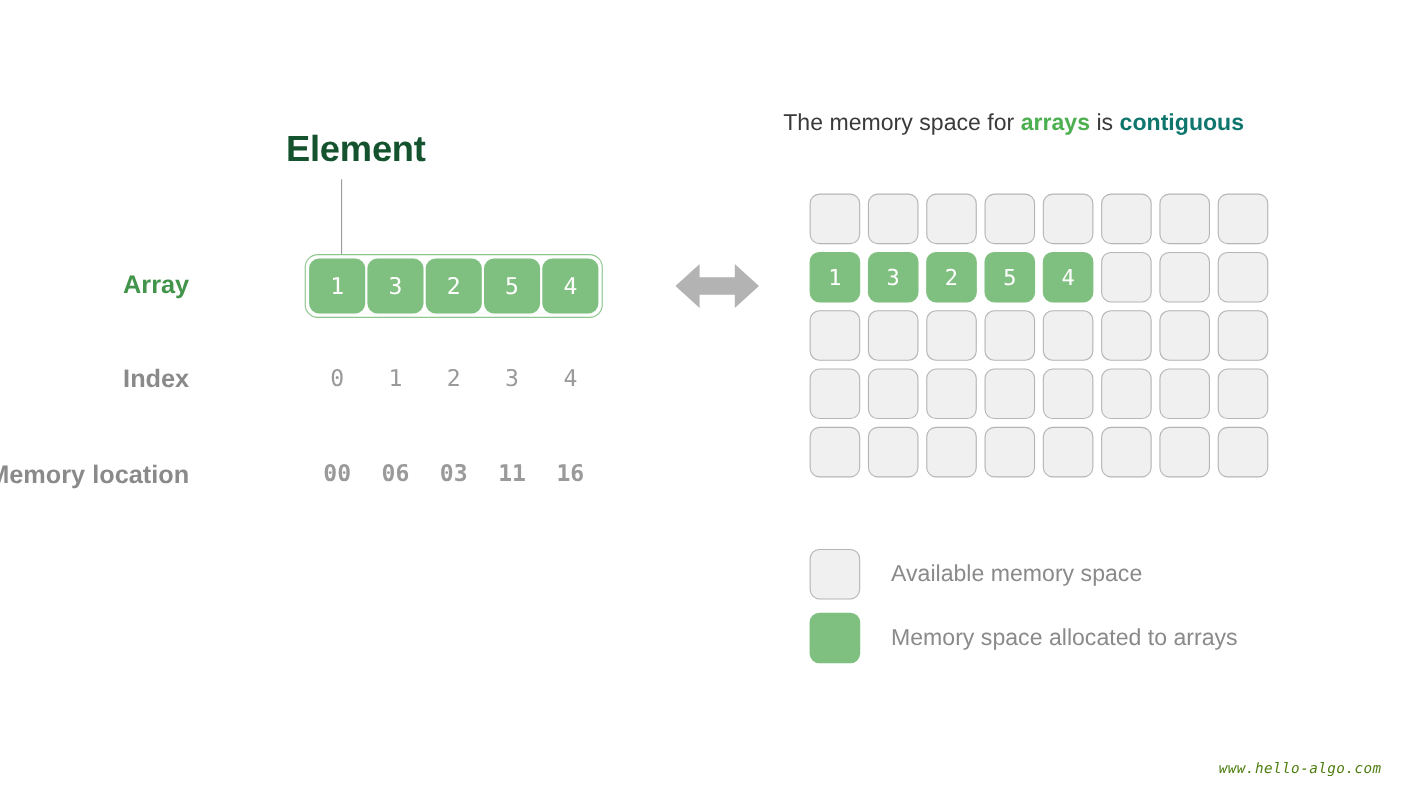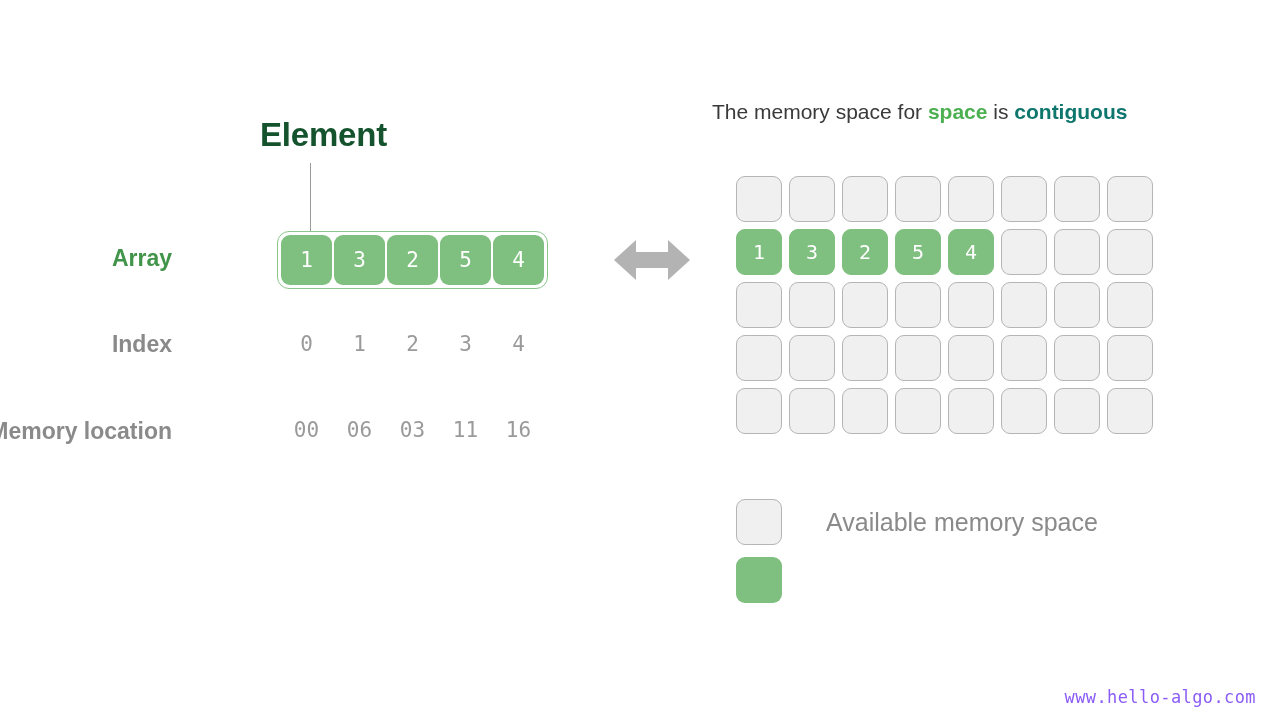--- a/index.html
+++ b/index.html
@@ -92,21 +92,21 @@
 
   .value-row {
     position: absolute;
     left: 281px;
     display: flex;
     gap: 2px;
     font-family: "DejaVu Sans Mono", monospace;
     color: #9a9a9a;
   }
   .value-row.index  { top: 332px; font-size: 21px; }
-  .value-row.memloc { top: 418px; font-size: 21px; }
+  .value-row.memloc { top: 418px; font-size: 21px; font-weight: bold; }
   .value-cell {
     width: 51px;
     text-align: center;
   }
 
   
   #double-arrow {
     position: absolute;
     left: 614px;
     top: 238px;
@@ -182,36 +182,37 @@
     flex: 0 0 auto;
   }
   .legend-swatch.empty {
     background: #f0f0f0;
     border: 1.5px solid #b5b5b5;
   }
   .legend-swatch.filled {
     background: #7fbf7f;
   }
   .legend-text {
-    margin-left: 44px;
-    font-size: 25px;
+    margin-left: 28px;
+    font-size: 21px;
     color: #8a8a8a;
     white-space: nowrap;
   }
 
   
   #watermark {
     position: absolute;
     right: 24px;
     bottom: 13px;
     font-family: "DejaVu Sans Mono", monospace;
-    font-size: 17px;
-    color: #8b5cf6;
+    font-size: 13px;
+    color: #4d7c0f;
     letter-spacing: 0.4px;
     white-space: nowrap;
+    font-style: italic;
   }
 </style>
 </head>
 <body>
 
 <div id="left-panel">
 
   <div class="element-label">Element</div>
 
   <div class="connector-line"></div>
@@ -252,21 +253,21 @@
 
 <div id="double-arrow">
   <svg width="76" height="44" viewBox="0 0 76 44" xmlns="http://www.w3.org/2000/svg">
     <polygon points="0,22 22,2 22,14 54,14 54,2 76,22 54,42 54,30 22,30 22,42" fill="#b3b3b3"></polygon>
   </svg>
 </div>
 
 <div id="right-panel">
 
   <div class="memory-title">
-    <span>The memory space for </span><span class="hl-green">space</span><span> is </span><span class="hl-dark">contiguous</span>
+    <span>The memory space for </span><span class="hl-green">arrays</span><span> is </span><span class="hl-dark">contiguous</span>
   </div>
 
   <div class="memory-grid">
 
     <div class="mem-cell"></div>
     <div class="mem-cell"></div>
     <div class="mem-cell"></div>
     <div class="mem-cell"></div>
     <div class="mem-cell"></div>
     <div class="mem-cell"></div>
@@ -310,18 +311,19 @@
     <div class="mem-cell"></div>
   </div>
 
   <div class="legend">
     <div class="legend-row">
       <div class="legend-swatch empty"></div>
       <div class="legend-text">Available memory space</div>
     </div>
     <div class="legend-row">
       <div class="legend-swatch filled"></div>
+      <div class="legend-text">Memory space allocated to arrays</div>
     </div>
   </div>
 
 </div>
 
 <div id="watermark">www.hello-algo.com</div>
 
 </body></html>

